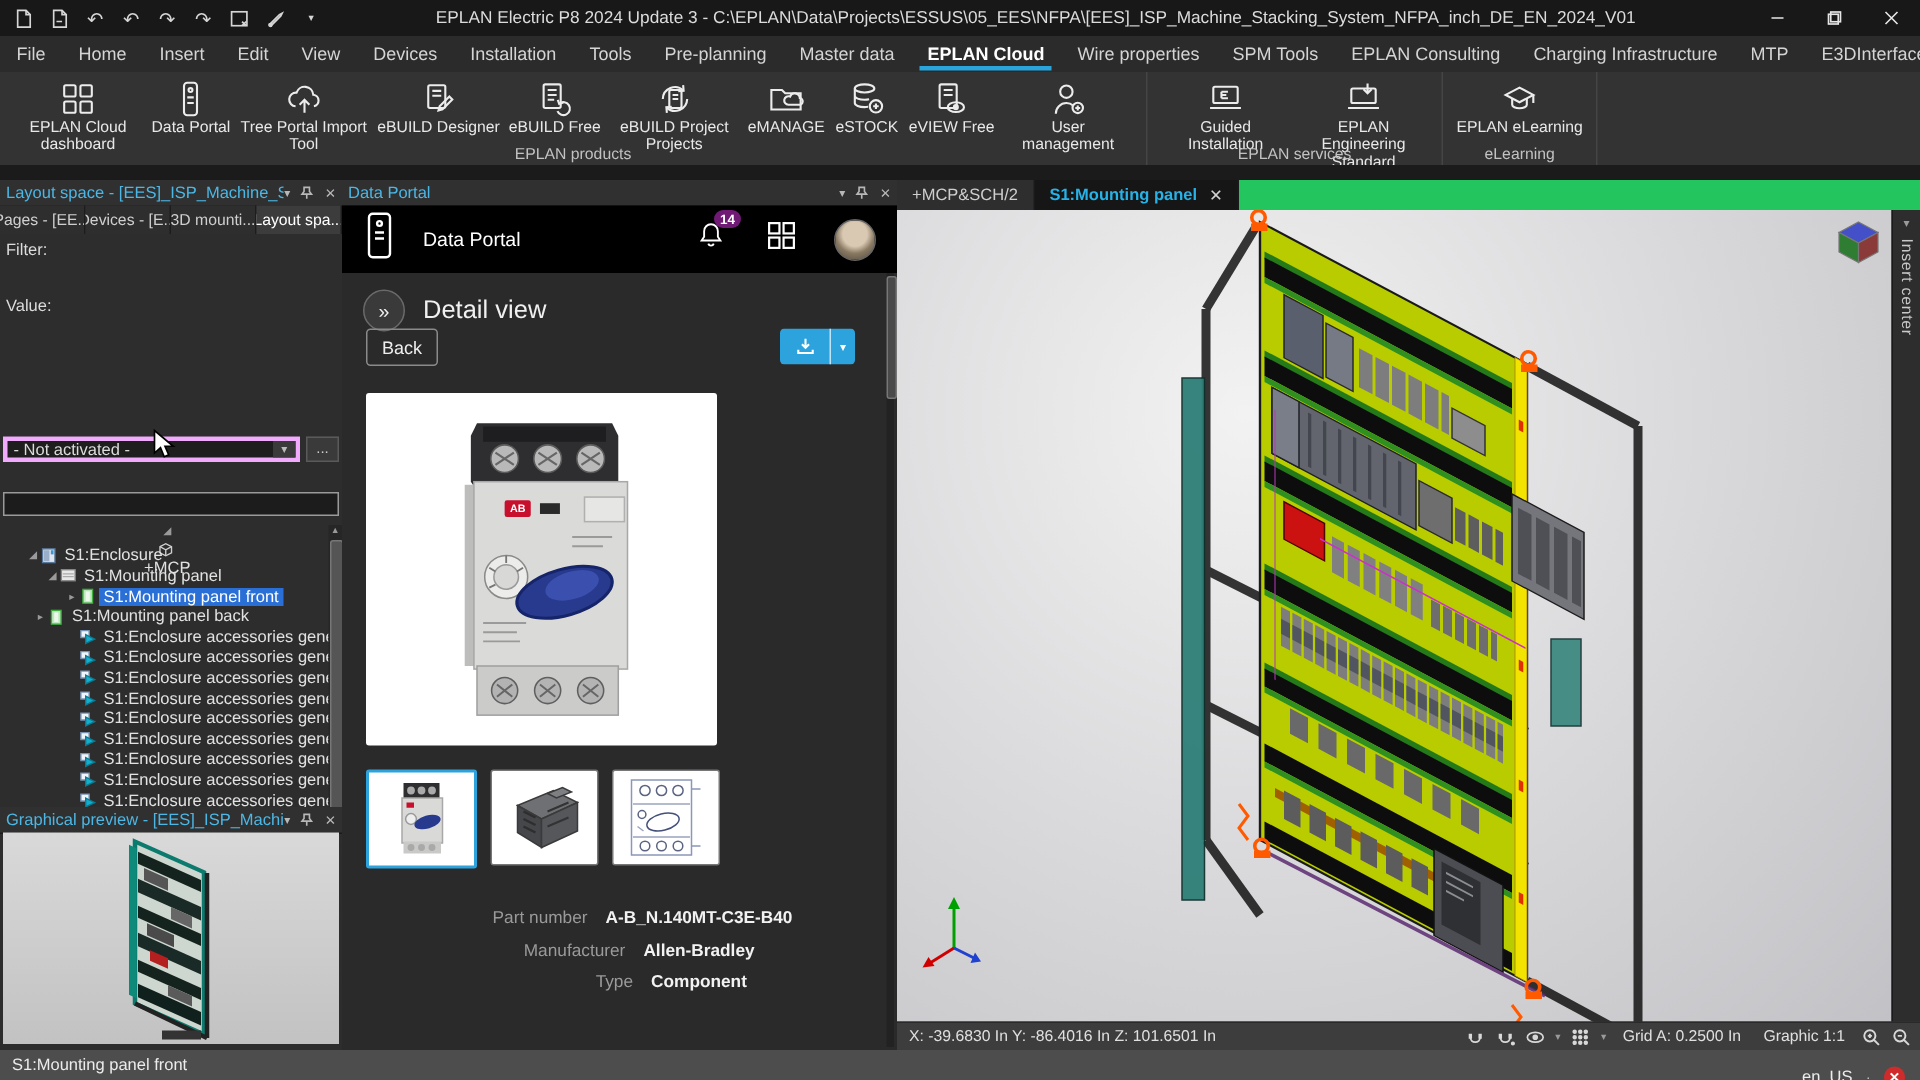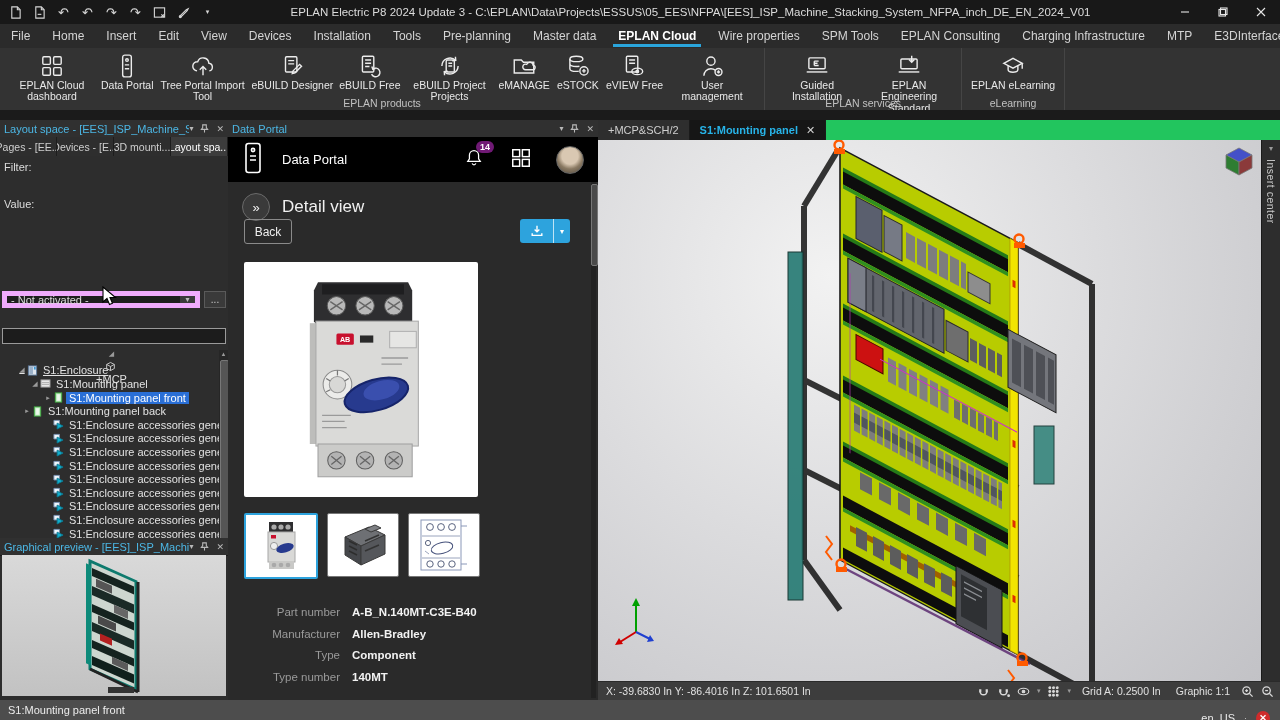--- a/index.html
+++ b/index.html
@@ -43,21 +43,21 @@
   .dock-icons svg{width:9px;height:9px;stroke:#b8b8b8;fill:none;stroke-width:1.2;}
 
   
   .left-panel{position:absolute;top:120px;left:0;width:228px;height:418px;background:#2d2d2d;border-right:1px solid #141414;}
   .lp-tabs{position:absolute;top:17px;left:0;right:0;height:19px;background:#242424;display:flex;font-size:10.5px;}
   .lp-tab{flex:1;display:flex;align-items:center;justify-content:center;background:#2e2e2e;color:#cfcfcf;
           border-right:1px solid #1d1d1d;white-space:nowrap;overflow:hidden;padding:0 2px;}
   .lp-tab.active{background:#3c3c3c;color:#fff;}
   .lp-label{position:absolute;left:4px;font-size:11px;color:#dcdcdc;}
   .filter-row{position:absolute;top:171px;left:2px;width:224px;height:17px;display:flex;gap:4px;}
-  .dd{flex:1;background:#1e1e1e;border:5px solid #f0abfc;display:flex;align-items:center;font-size:11px;color:#dcdcdc;}
+  .dd{flex:1;background:#1e1e1e;border:3px solid #f0abfc;display:flex;font-size:11px;color:#dcdcdc;}
   .dd .dd-val{flex:1;padding:0 4px;white-space:nowrap;overflow:hidden;}
   .dd .dd-btn{width:15px;height:100%;background:#3a3a3a;color:#bbb;font-size:8px;display:flex;align-items:center;justify-content:center;}
   .more-btn{width:20px;background:#3a3a3a;border:1px solid #5a5a5a;color:#ccc;font-size:10px;display:flex;align-items:center;justify-content:center;}
   .value-input{position:absolute;top:208px;left:2px;width:222px;height:14px;background:#1c1c1c;border:1px solid #9a9a9a;}
 
   .tree{position:absolute;top:230px;left:0;width:219px;height:274px;overflow:hidden;font-size:11px;color:#e2e2e2;background:#2d2d2d;}
   .trow{display:flex;align-items:center;height:13.6px;white-space:nowrap;}
   .trow .exp{width:10px;font-size:7px;color:#9a9a9a;text-align:center;flex:0 0 10px;}
   .trow .ticon{width:13px;height:12px;flex:0 0 13px;display:flex;align-items:center;}
   .trow .ticon svg{width:11px;height:11px;}
@@ -100,21 +100,21 @@
   .dl-split{position:absolute;top:99px;left:292px;width:50px;height:24px;border-radius:3px;overflow:hidden;display:flex;}
   .dl-main{width:33px;background:#2da3dd;display:flex;align-items:center;justify-content:center;border-right:1px solid #bfe4f5;}
   .dl-main svg{width:14px;height:14px;stroke:#fff;fill:none;stroke-width:1.6;}
   .dl-arrow{flex:1;background:#2da3dd;color:#fff;font-size:8px;display:flex;align-items:center;justify-content:center;}
   .product-img{position:absolute;top:142px;left:16px;width:234px;height:235px;background:#fff;border-radius:2px;
                display:flex;align-items:center;justify-content:center;}
   .thumbs{position:absolute;top:393px;left:16px;display:flex;gap:9px;}
   .thumb{width:70px;height:62px;background:#fff;border:1px solid #777;border-radius:2px;display:flex;align-items:center;justify-content:center;}
   .thumb.selected{border:2px solid #2da3dd;}
   .fields{position:absolute;top:486px;left:16px;right:18px;}
-  .frow{display:flex;margin-bottom:9.5px;font-size:11.5px;align-items:baseline;}
+  .frow{display:flex;margin-bottom:9.5px;font-size:11.5px;align-items:baseline;justify-content:center;}
   .flabel{width:96px;text-align:right;color:#9a9a9a;flex:0 0 96px;}
   .fvalue{margin-left:12px;color:#f2f2f2;font-weight:bold;}
   .portal-scroll{position:absolute;top:62px;right:2px;width:5px;bottom:2px;background:#222;}
   .portal-scroll .thumb{position:absolute;top:2px;left:0;width:5px;height:80px;background:#4a4a4a;}
 
   
   .right-panel{position:absolute;top:120px;left:598px;width:682px;height:580px;background:#1e1e1e;}
   .vp-tabs{position:absolute;top:0;left:0;right:0;height:20px;background:#22c55e;display:flex;font-size:11px;align-items:stretch;}
   .vp-tab{display:flex;align-items:center;padding:0 10px;background:#2e2e2e;color:#cfcfcf;border-right:1px solid #1a1a1a;gap:8px;}
   .vp-tab.active{background:#161616;color:#27b3e8;font-weight:bold;}
@@ -462,21 +462,21 @@
           <span class="exp">◢</span>
           <span class="ticon">
             <svg viewBox="0 0 12 12">
               <path d="M1.8 3.8L6 1.6l4.2 2.2v4.4L6 10.4 1.8 8.2z" fill="none" stroke="#cfcfcf"></path>
               <path d="M1.8 3.8L6 6l4.2-2.2M6 6v4.4" fill="none" stroke="#cfcfcf"></path>
             </svg>
           </span>
           <span class="lbl">+MCP</span>
         </div>
 
-        <div class="trow" style="padding-left: 17px; text-decoration: underline;">
+        <div class="trow" style="padding-left: 17px;">
           <span class="exp">◢</span>
           <span class="ticon">
             <svg viewBox="0 0 12 12">
               <rect x="1.5" y="1" width="9" height="10" fill="#dfe6ee" stroke="#5a789a"></rect>
               <rect x="2.5" y="2" width="4" height="8" fill="#9ab0c8"></rect>
               <rect x="7.5" y="2" width="2" height="3" fill="#3d96d2"></rect>
             </svg>
           </span>
           <span class="lbl">S1:Enclosure</span>
         </div>
@@ -881,24 +881,20 @@
         <div class="frow">
           <span class="flabel">Manufacturer</span>
           <span class="fvalue">Allen-Bradley</span>
         </div>
 
         <div class="frow">
           <span class="flabel">Type</span>
           <span class="fvalue">Component</span>
         </div>
 
-        <div class="frow">
-          <span class="flabel">Type number</span>
-          <span class="fvalue">140MT</span>
-        </div>
       </div>
     <div class="portal-scroll">
         <div class="thumb"></div>
       </div>
   </div>
 
   <div class="right-panel">
     <div class="vp-tabs">
 
         <div class="vp-tab">

